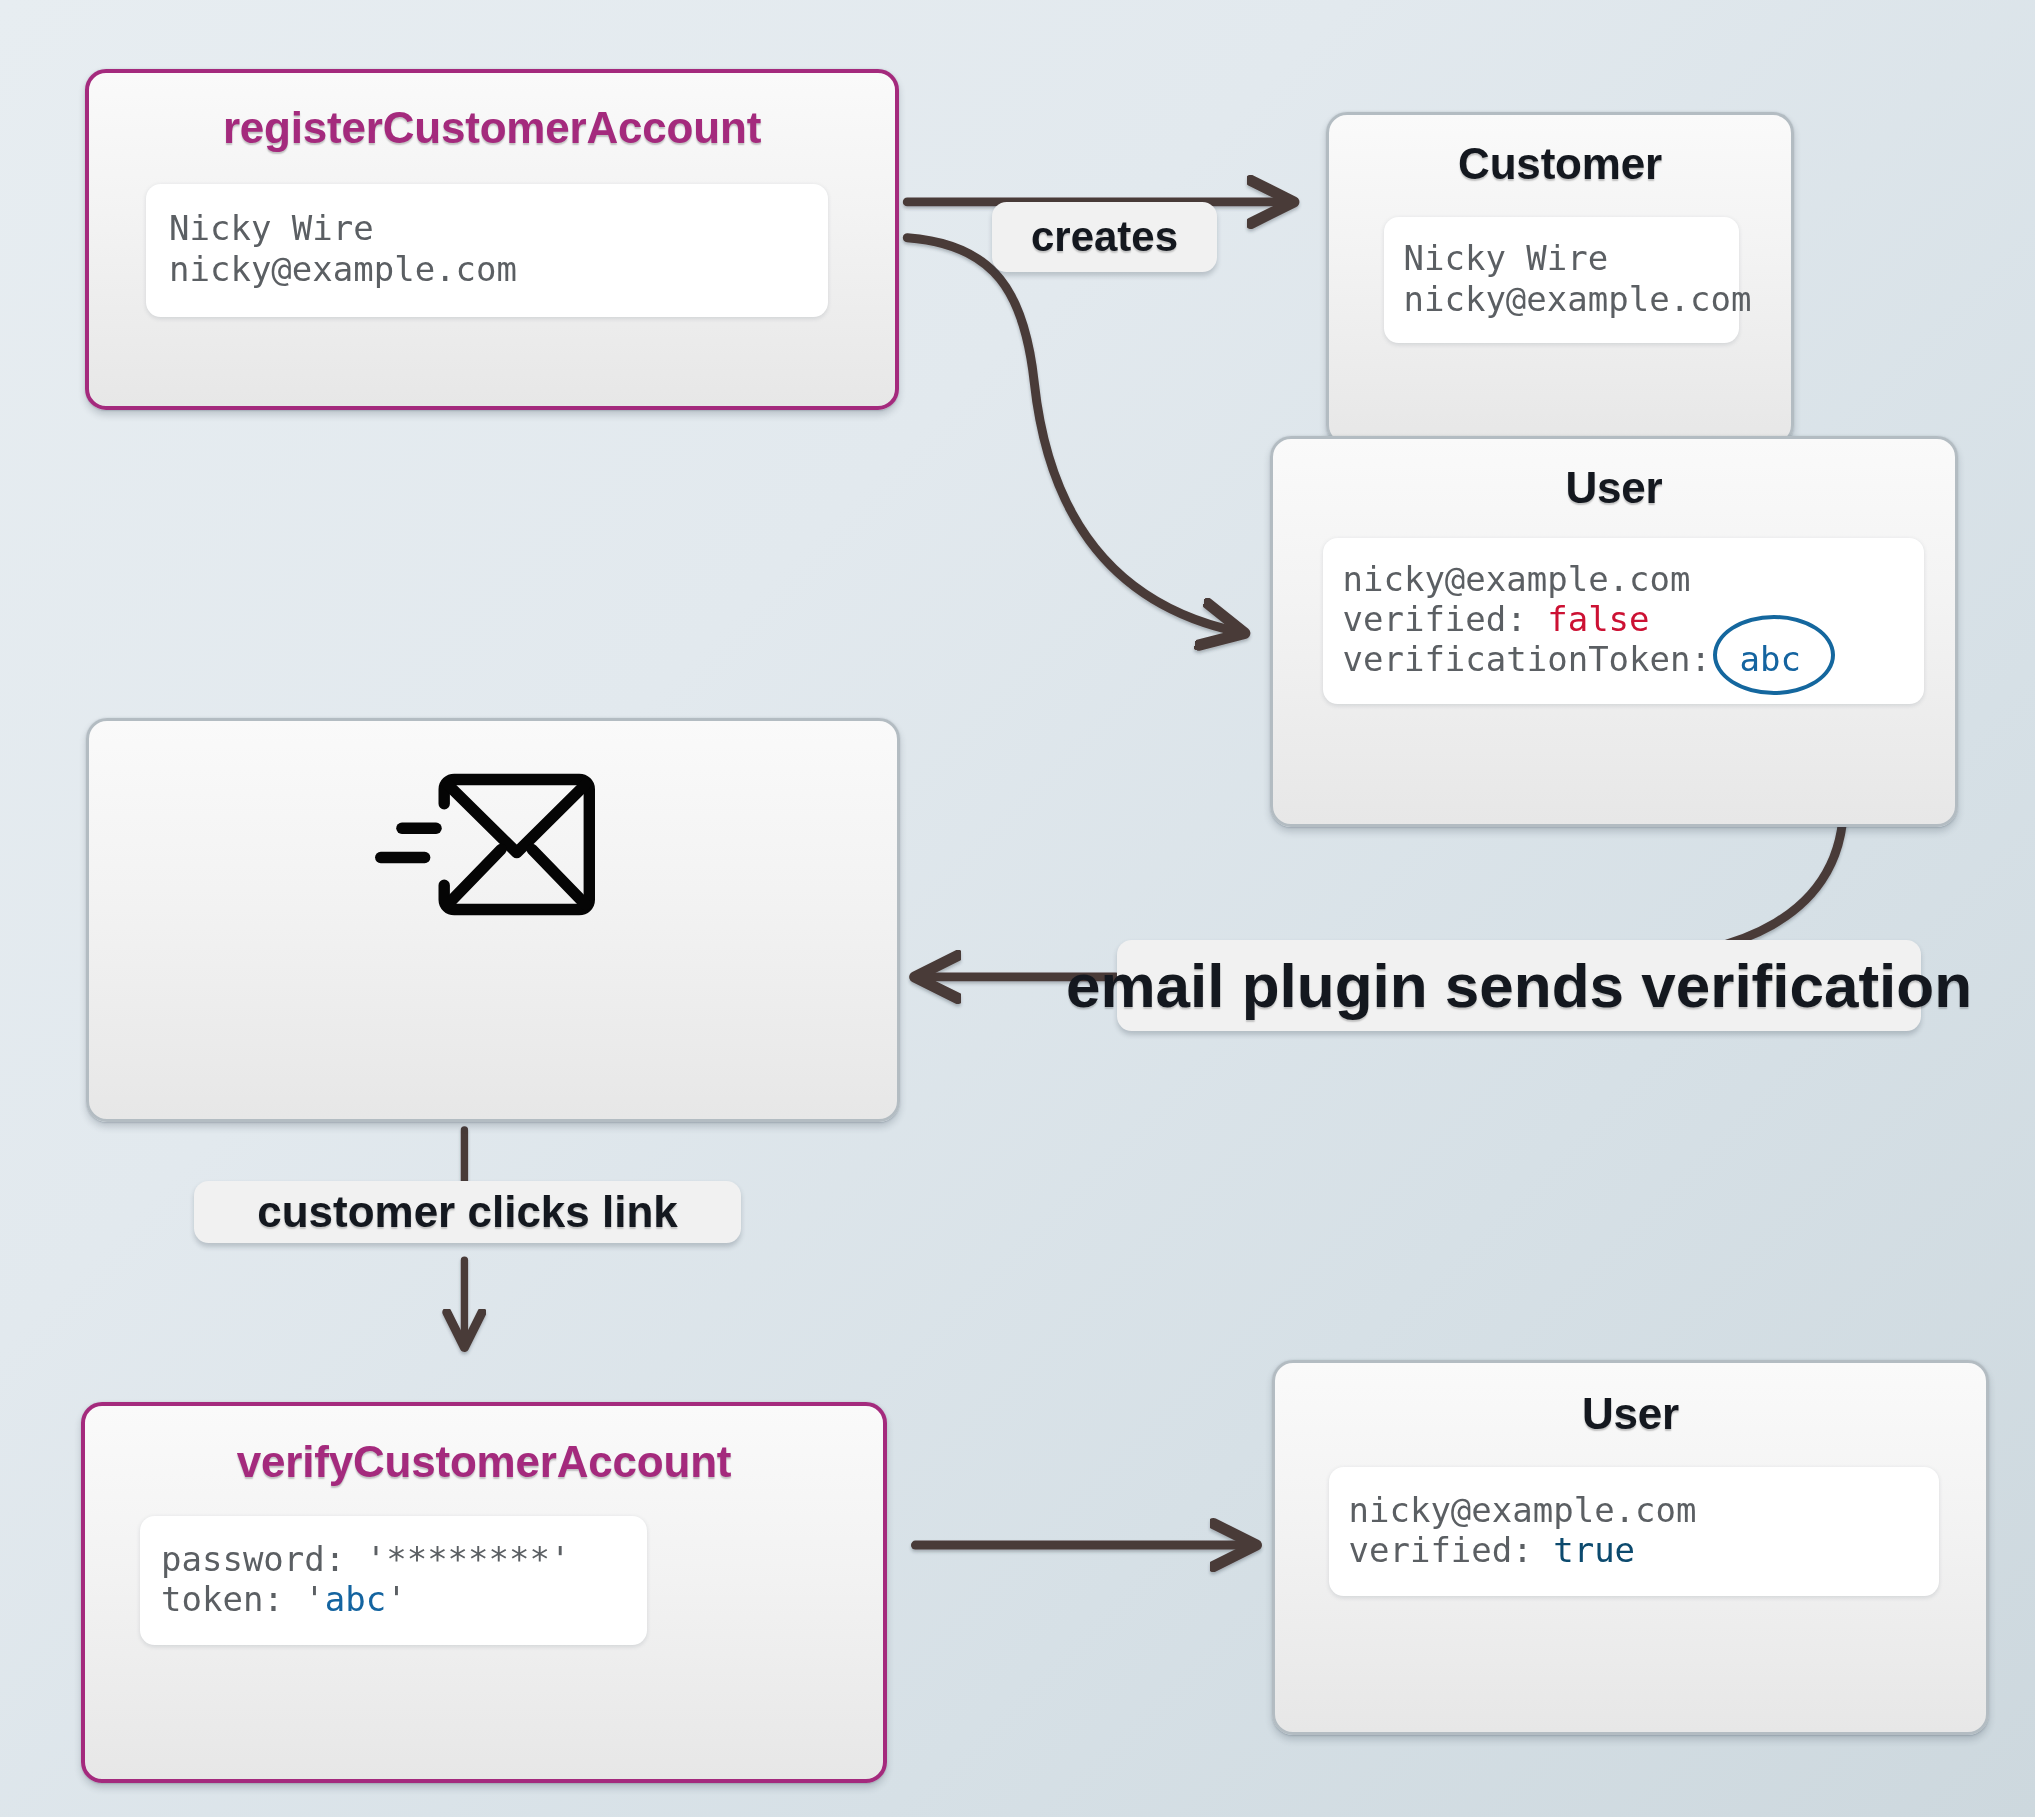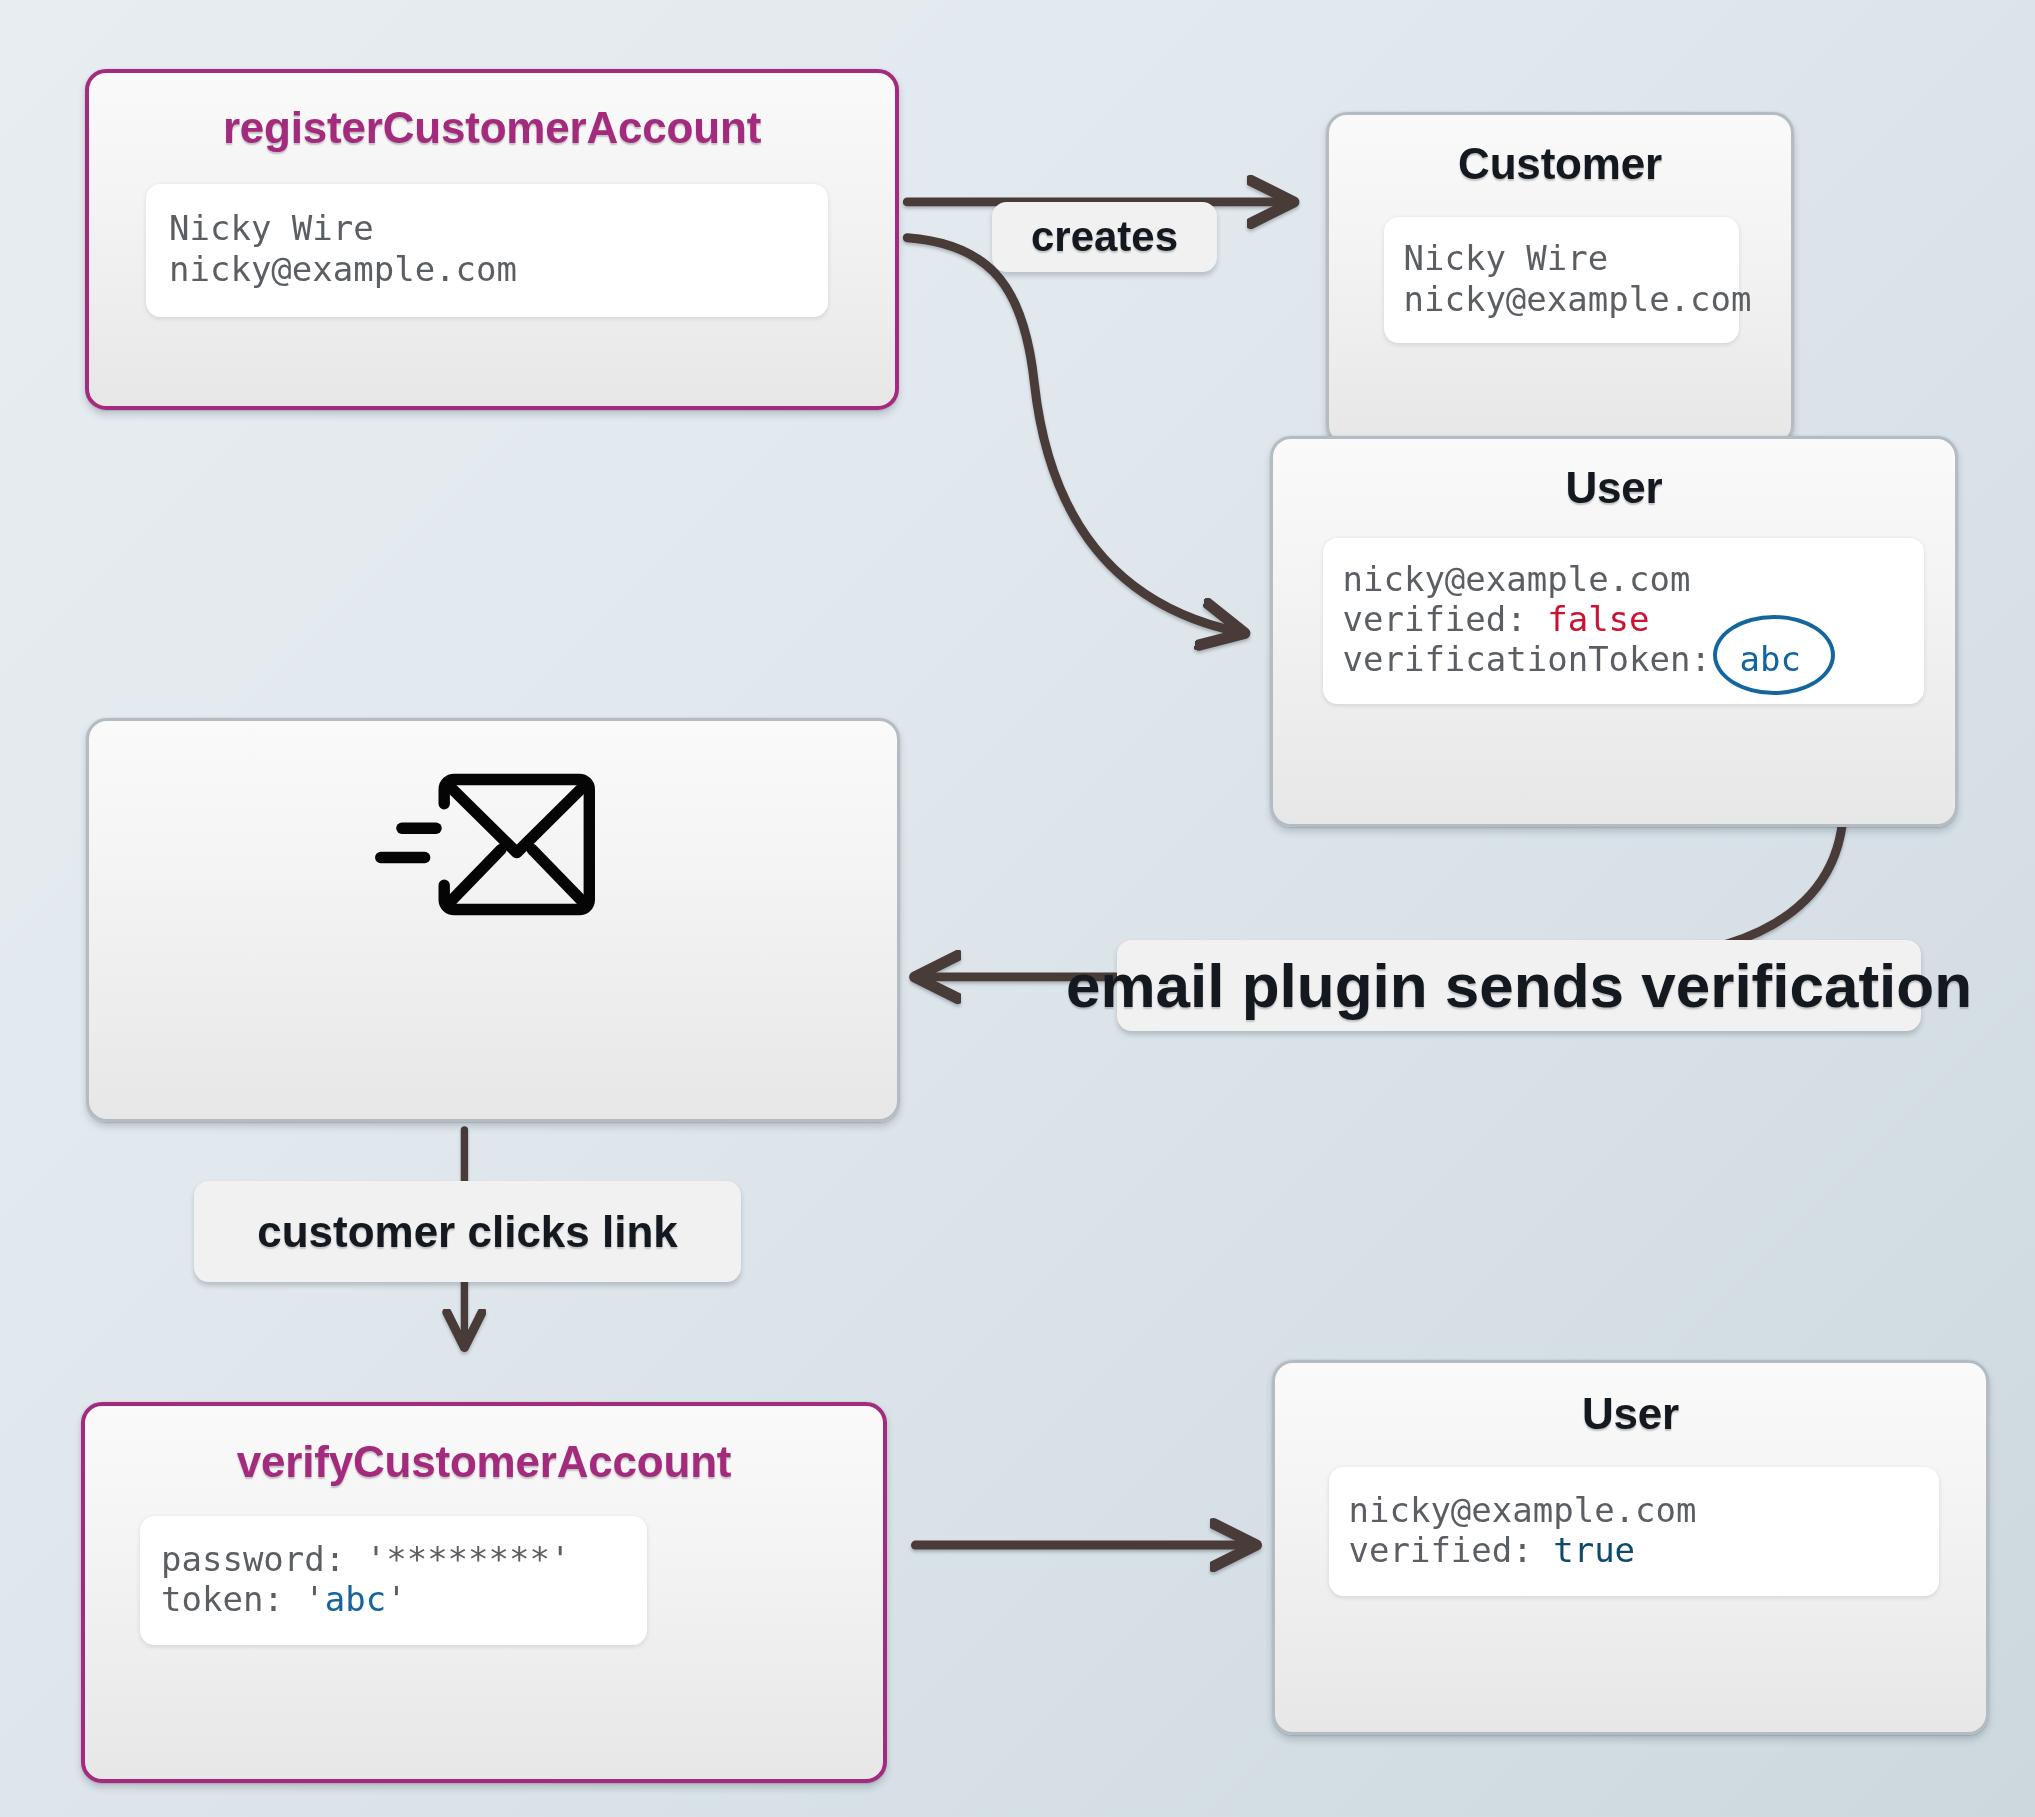--- a/index.html
+++ b/index.html
@@ -166,21 +166,21 @@
     justify-content: center;
     white-space: nowrap;
   }
   #label-creates {
     left: 992px; top: 202px; width: 225px; height: 70px; font-size: 42px;
   }
   #label-email-plugin {
     left: 1117px; top: 940px; width: 804px; height: 91px; font-size: 62px;
   }
   #label-clicks {
-    left: 194px; top: 1181px; width: 547px; height: 101px; font-size: 44px;
+    left: 194px; top: 1181px; width: 547px; height: 62px; font-size: 44px;
   }
 
   
   #edges {
     position: absolute;
     left: 0; top: 0;
     width: 2036px; height: 1817px;
     pointer-events: none;
   }
 </style>

